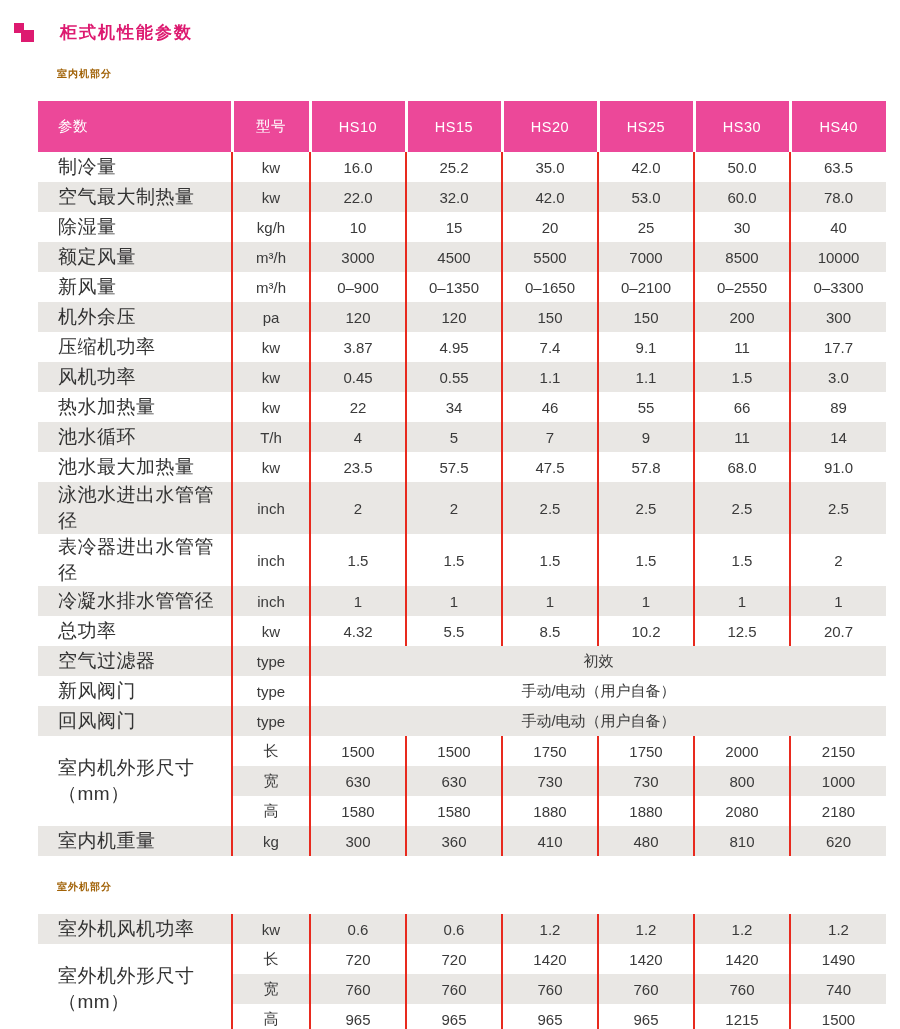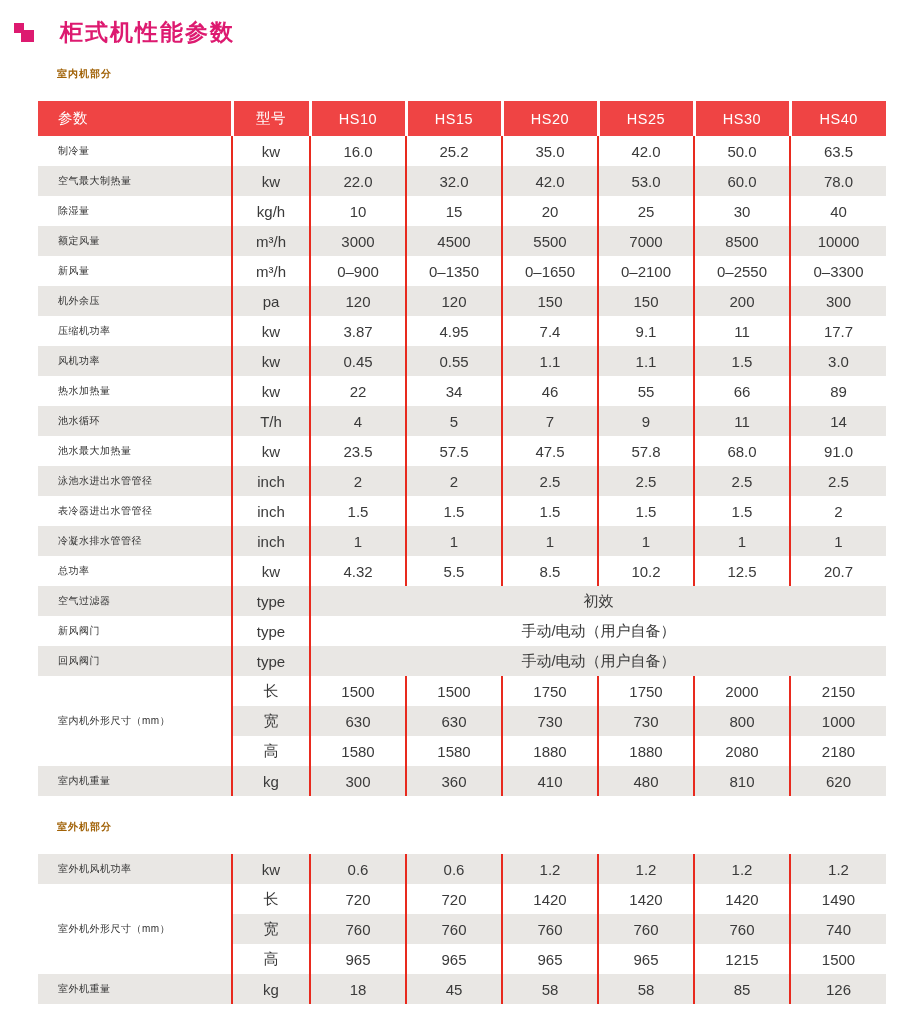--- a/index.html
+++ b/index.html
@@ -31,21 +31,21 @@
     width: 10px; height: 10px;
     background: #dd1a70;
   }
   .title-icon .sq-big {
     position: absolute; left: 7px; top: 8px;
     width: 13px; height: 12px;
     background: #dd1a70;
   }
   h1.page-title {
     margin: 0 0 0 24px;
-    font-size: 23px;
+    font-size: 17px;
     font-weight: bold;
     letter-spacing: 2px;
     color: #dd1a70;
   }
 
   
   h2.section-title {
     margin: 24px 0 0 57px;
     font-size: 10px;
     font-weight: bold;
@@ -57,46 +57,46 @@
   
   .table-host { margin: 20px 0 0 38px; }
   table.spec-table {
     border-collapse: collapse;
     table-layout: fixed;
     width: 848px;
   }
   table.spec-table tr { height: 30px; }
 
   table.spec-table th {
-    background: #ef4444;
+    background: #ec4899;
     color: #ffffff;
     font-weight: normal;
     font-size: 14.5px;
     text-align: center;
-    padding: 8px;
+    padding: 16px;
     border-left: 3px solid #ffffff;
     letter-spacing: 0.5px;
   }
   table.spec-table th.first {
     text-align: left;
     padding-left: 20px;
     border-left: none;
   }
 
   table.spec-table td {
     padding: 0;
     font-size: 15px;
     text-align: center;
     color: #3a3a3a;
     background: #ffffff;
   }
   table.spec-table td.param {
     text-align: left;
     padding-left: 20px;
-    font-size: 10px;
+    font-size: 19px;
     color: #333333;
     letter-spacing: 0.5px;
   }
   table.spec-table td.unit,
   table.spec-table td.val,
   table.spec-table td.merged {
     border-left: 2px solid #e82a1e;
   }
   table.spec-table td.shade { background: #e9e7e4; }
 </style>

